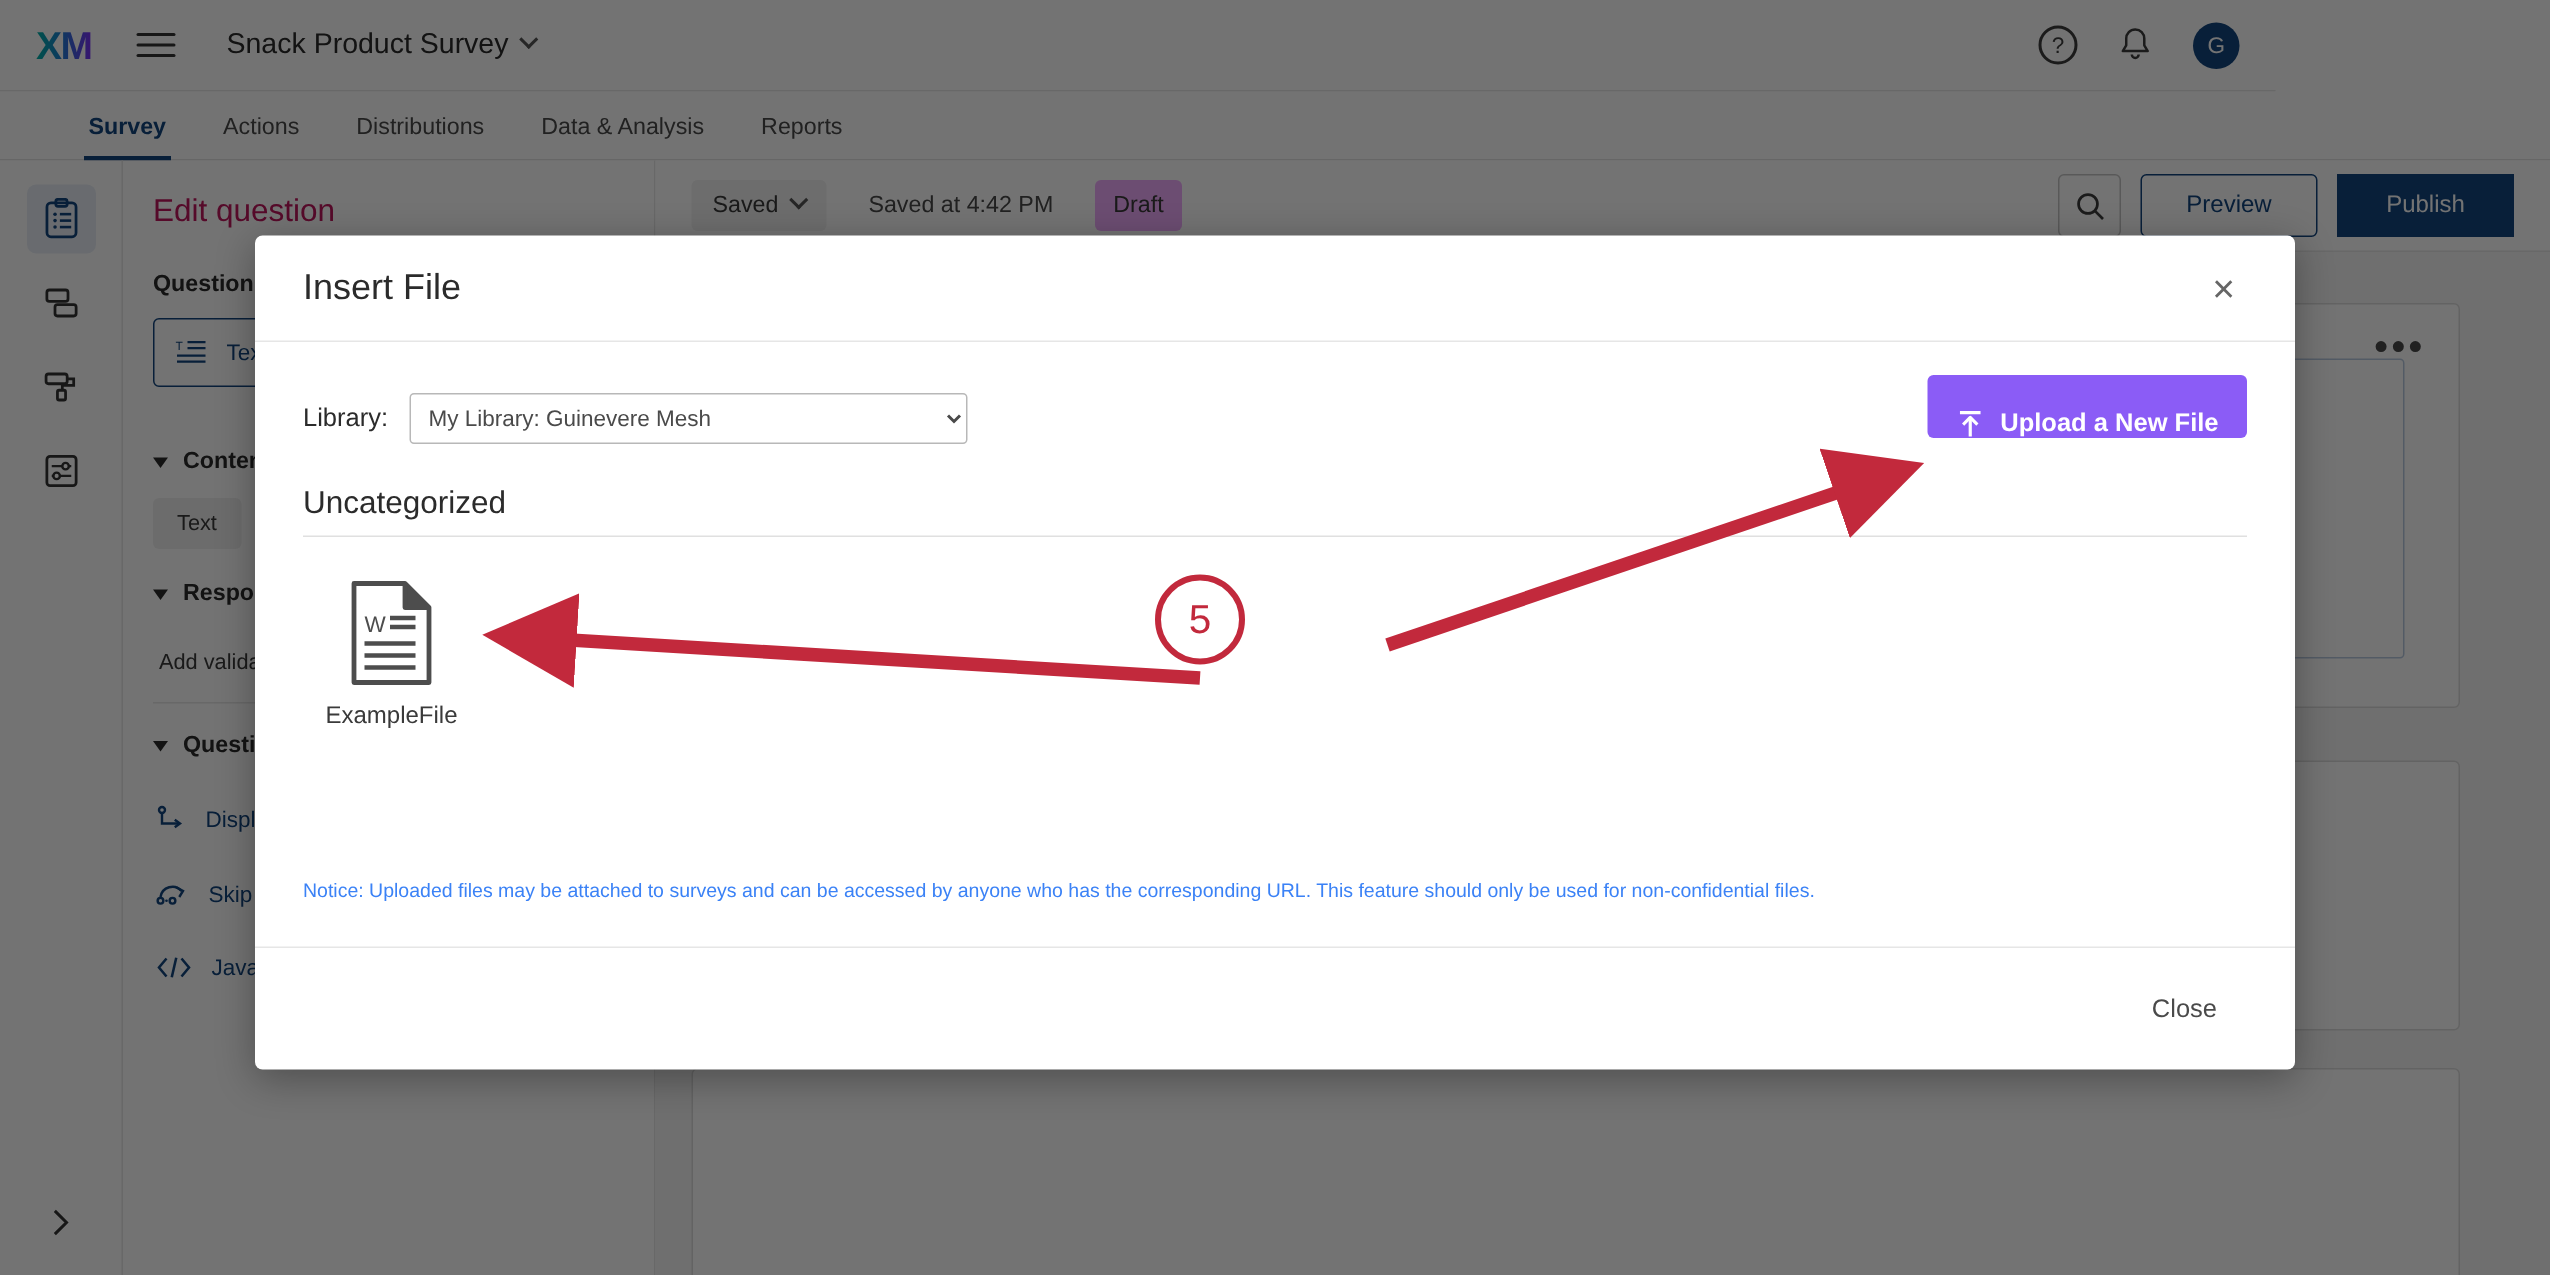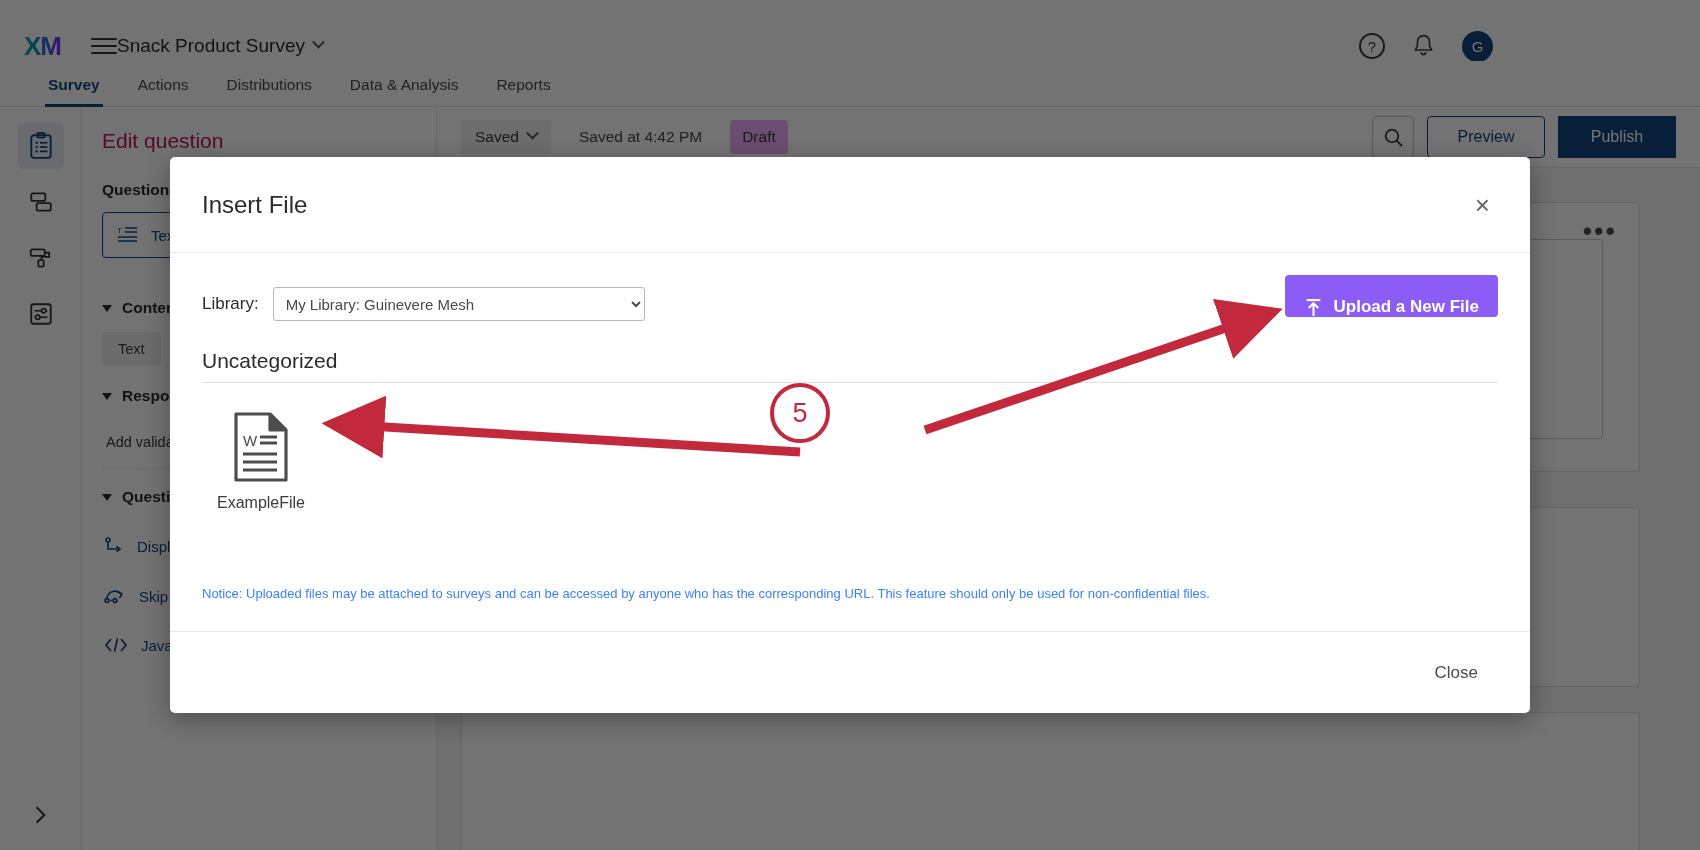--- a/index.html
+++ b/index.html
@@ -9,52 +9,52 @@
     overflow: hidden;
     background: #ffffff;
   }
   #app { position: relative; width: 1700px; height: 850px; }
 
   
   .app-bg { position: absolute; inset: 0; background: #ffffff; }
 
   
   .topbar {
-    position: absolute; top: 16px; left: 0; width: 1517px; height: 61px;
+    position: absolute; top: 0; left: 0; width: 1517px; height: 61px;
     background: #fff; border-bottom: 1px solid #e6e6e6;
     display: flex; align-items: center;
   }
   .xm-logo {
     margin-left: 24px; font-size: 26px; font-weight: bold; letter-spacing: -1px;
     background: linear-gradient(90deg,#00b3a4 0%,#1e7fd4 45%,#7b2ff7 100%);
     -webkit-background-clip: text; background-clip: text; color: transparent;
   }
   .hamburger { margin-left: 30px; width: 26px; display: flex; flex-direction: column; gap: 5px; cursor: pointer; }
   .hamburger span { display: block; height: 2px; background: #333; border-radius: 1px; }
   .survey-name {
-    font-size: 19px; color: #2b2b2b;
+    margin-left: 34px; font-size: 19px; color: #2b2b2b;
     display: flex; align-items: center; gap: 9px; cursor: pointer;
   }
   .chev { display:inline-block; width: 9px; height: 9px; border-right: 2px solid #555; border-bottom: 2px solid #555; transform: rotate(45deg) translate(-3px,-3px); }
   .topbar-right { margin-left: auto; margin-right: 24px; display: flex; align-items: center; gap: 26px; }
   .icon-circle-q {
     width: 26px; height: 26px; border: 2px solid #3c3c3c; border-radius: 50%;
     display: flex; align-items: center; justify-content: center;
     font-size: 15px; color: #3c3c3c; cursor: pointer;
   }
   .avatar {
     width: 31px; height: 31px; border-radius: 50%; background: #12457e; color: #fff;
     display: flex; align-items: center; justify-content: center; font-size: 15px; cursor: pointer;
   }
 
   
   .navtabs {
     position: absolute; top: 61px; left: 0; width: 1700px; height: 46px;
     background: #fff; border-bottom: 1px solid #e2e2e2;
-    display: flex; align-items: flex-end; padding-left: 29px; gap: 0;
+    display: flex; align-items: flex-end; padding-left: 40px; gap: 0;
   }
   .navtab {
     font-size: 15.5px; color: #4a4a4a; padding: 0 19px 12px 19px; cursor: pointer; position: relative;
   }
   .navtab.active { color: #12457e; font-weight: bold; }
   .navtab.active::after {
     content:""; position: absolute; left: 16px; right: 16px; bottom: -1px; height: 3px; background: #12457e;
   }
 
   
@@ -152,21 +152,21 @@
   
   .overlay { position: absolute; inset: 0; background: rgba(0,0,0,0.55); }
 
   
   .modal {
     position: absolute; left: 170px; top: 157px; width: 1360px; height: 556px;
     background: #fff; border-radius: 5px; box-shadow: 0 6px 26px rgba(0,0,0,0.32);
     display: flex; flex-direction: column;
   }
   .modal-header {
-    height: 96px; display: flex; align-items: center; padding: 0 32px;
+    height: 71px; display: flex; align-items: center; padding: 0 32px;
     border-bottom: 1px solid #e6e6e6; flex: none;
   }
   .modal-title { font-size: 24px; color: #2b2b2b; }
   .modal-close {
     margin-left: auto; font-size: 26px; color: #666; cursor: pointer; line-height: 1;
     padding: 4px 8px;
   }
   .modal-body { flex: 1; padding: 34px 32px 0 32px; position: relative; overflow: hidden; }
   .library-row { display: flex; align-items: center; gap: 14px; }
   .library-label { font-size: 17px; color: #2b2b2b; }

